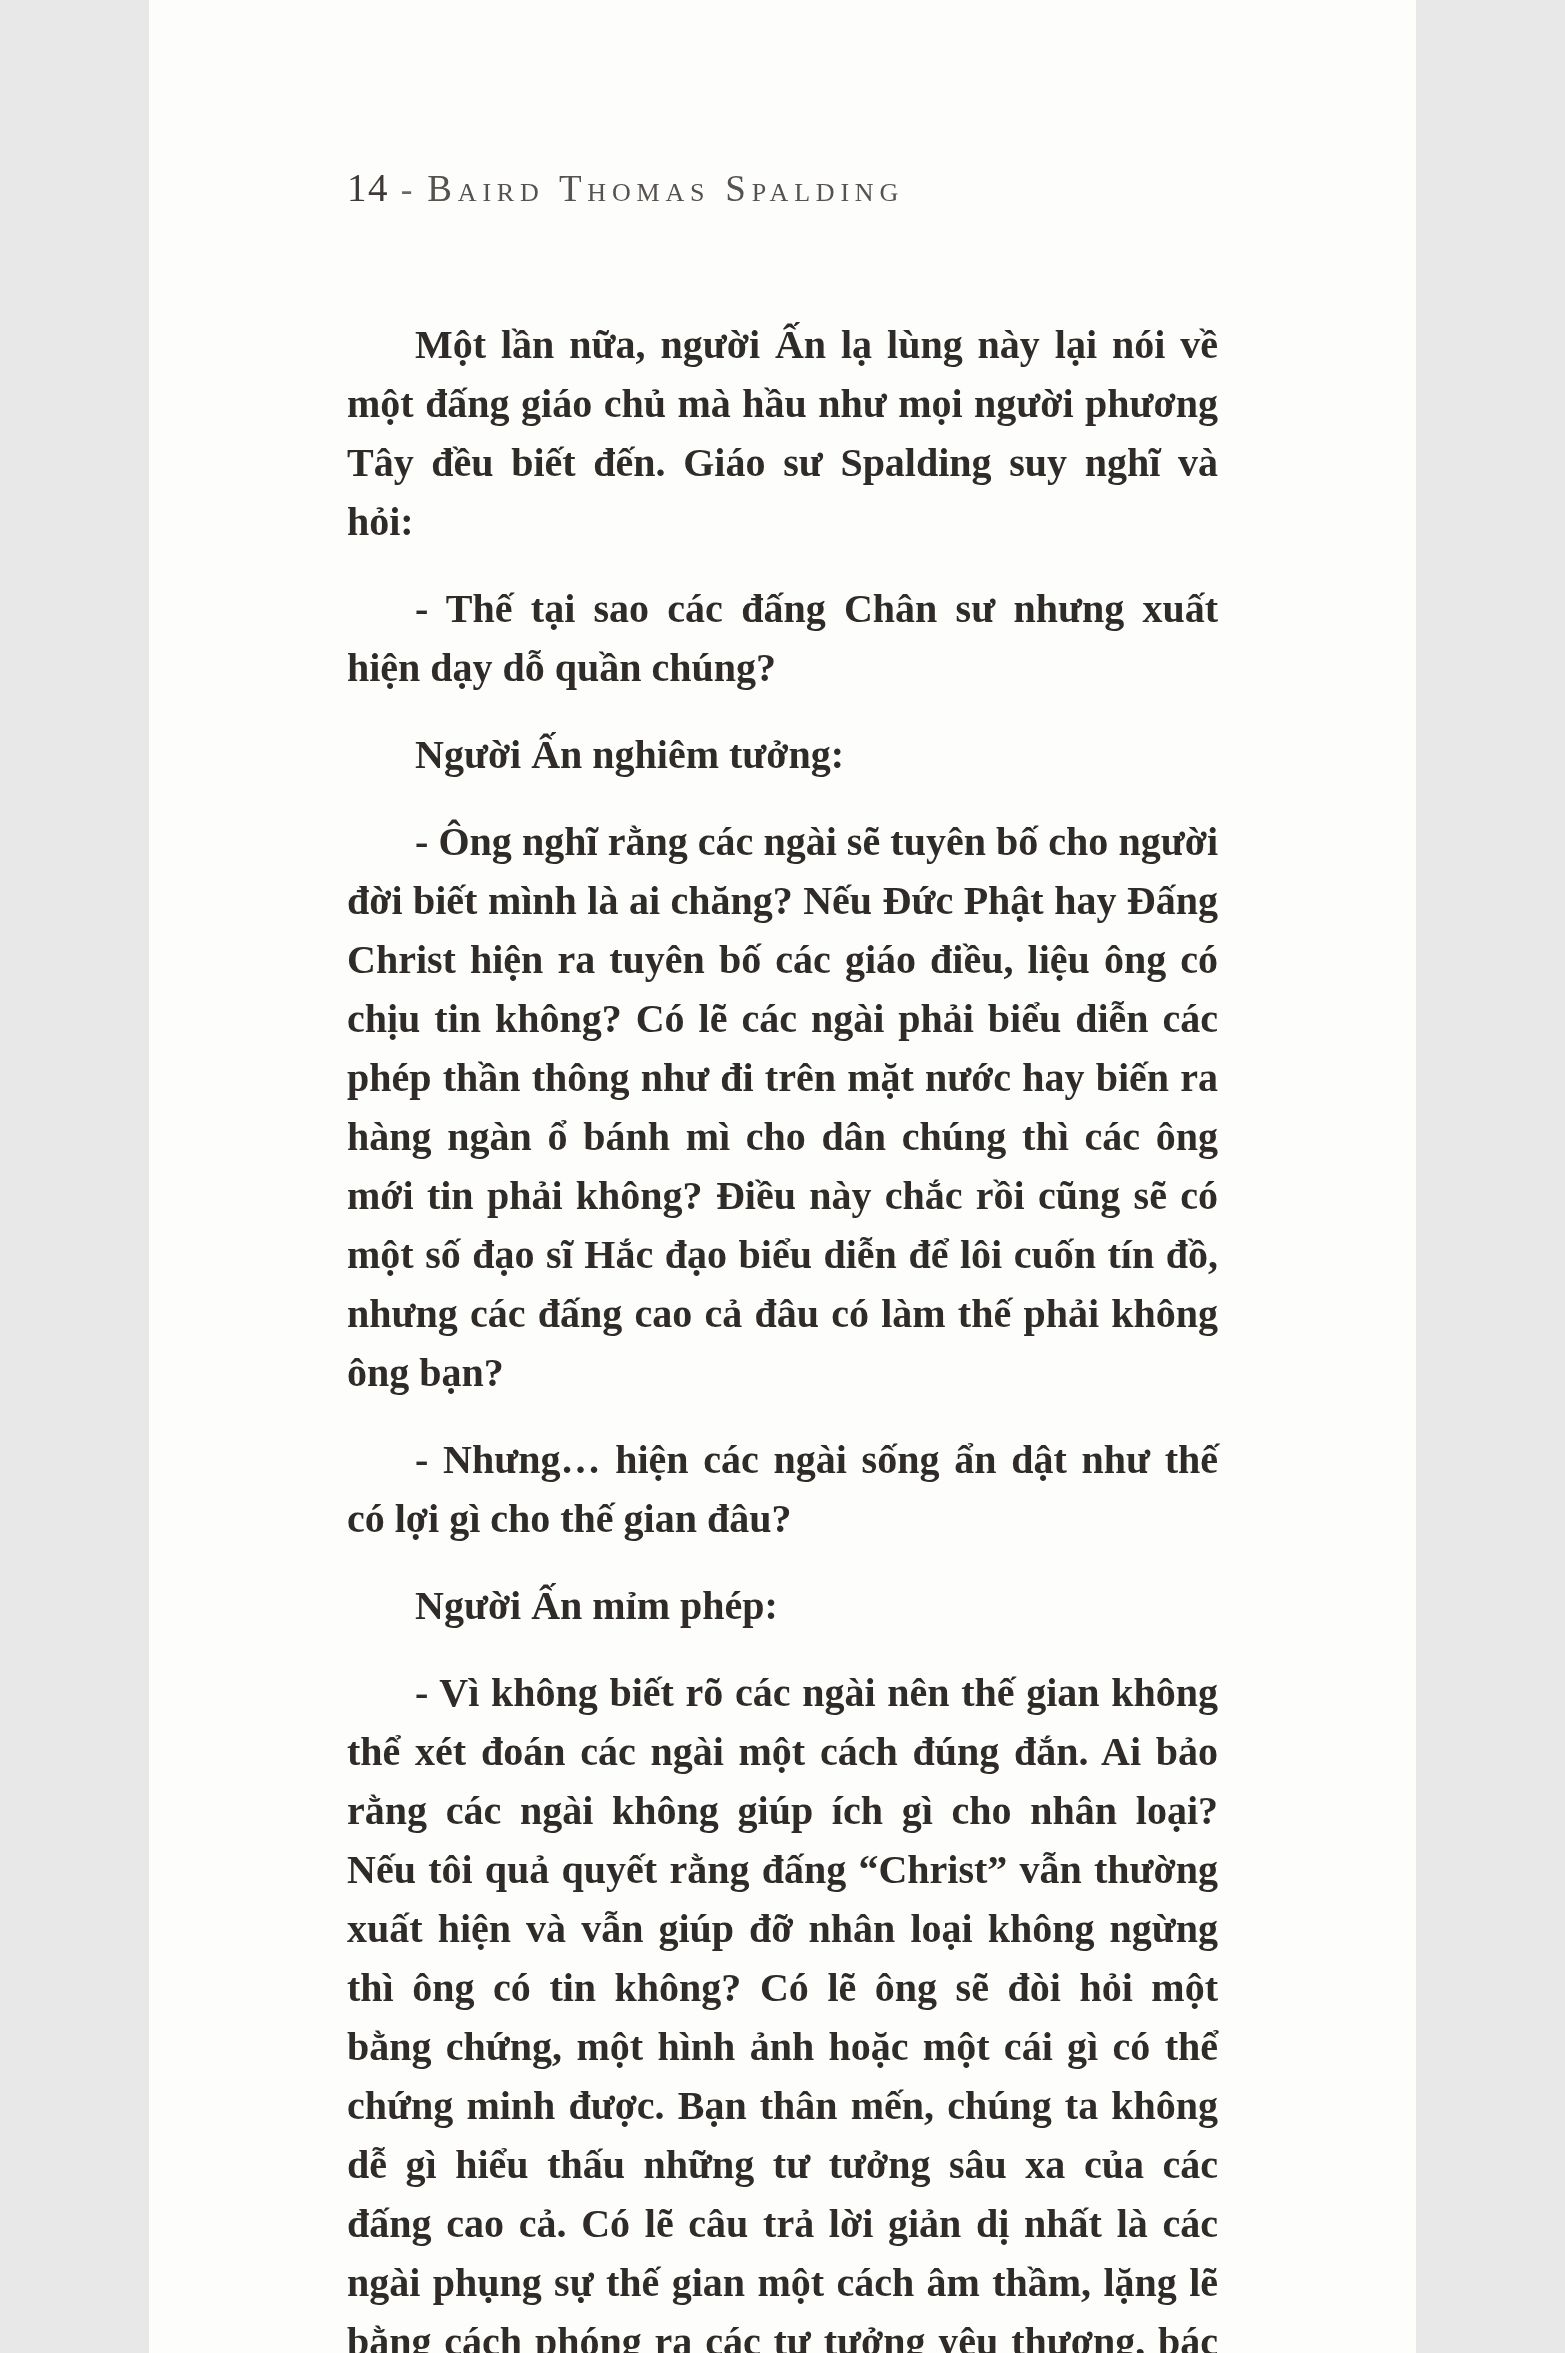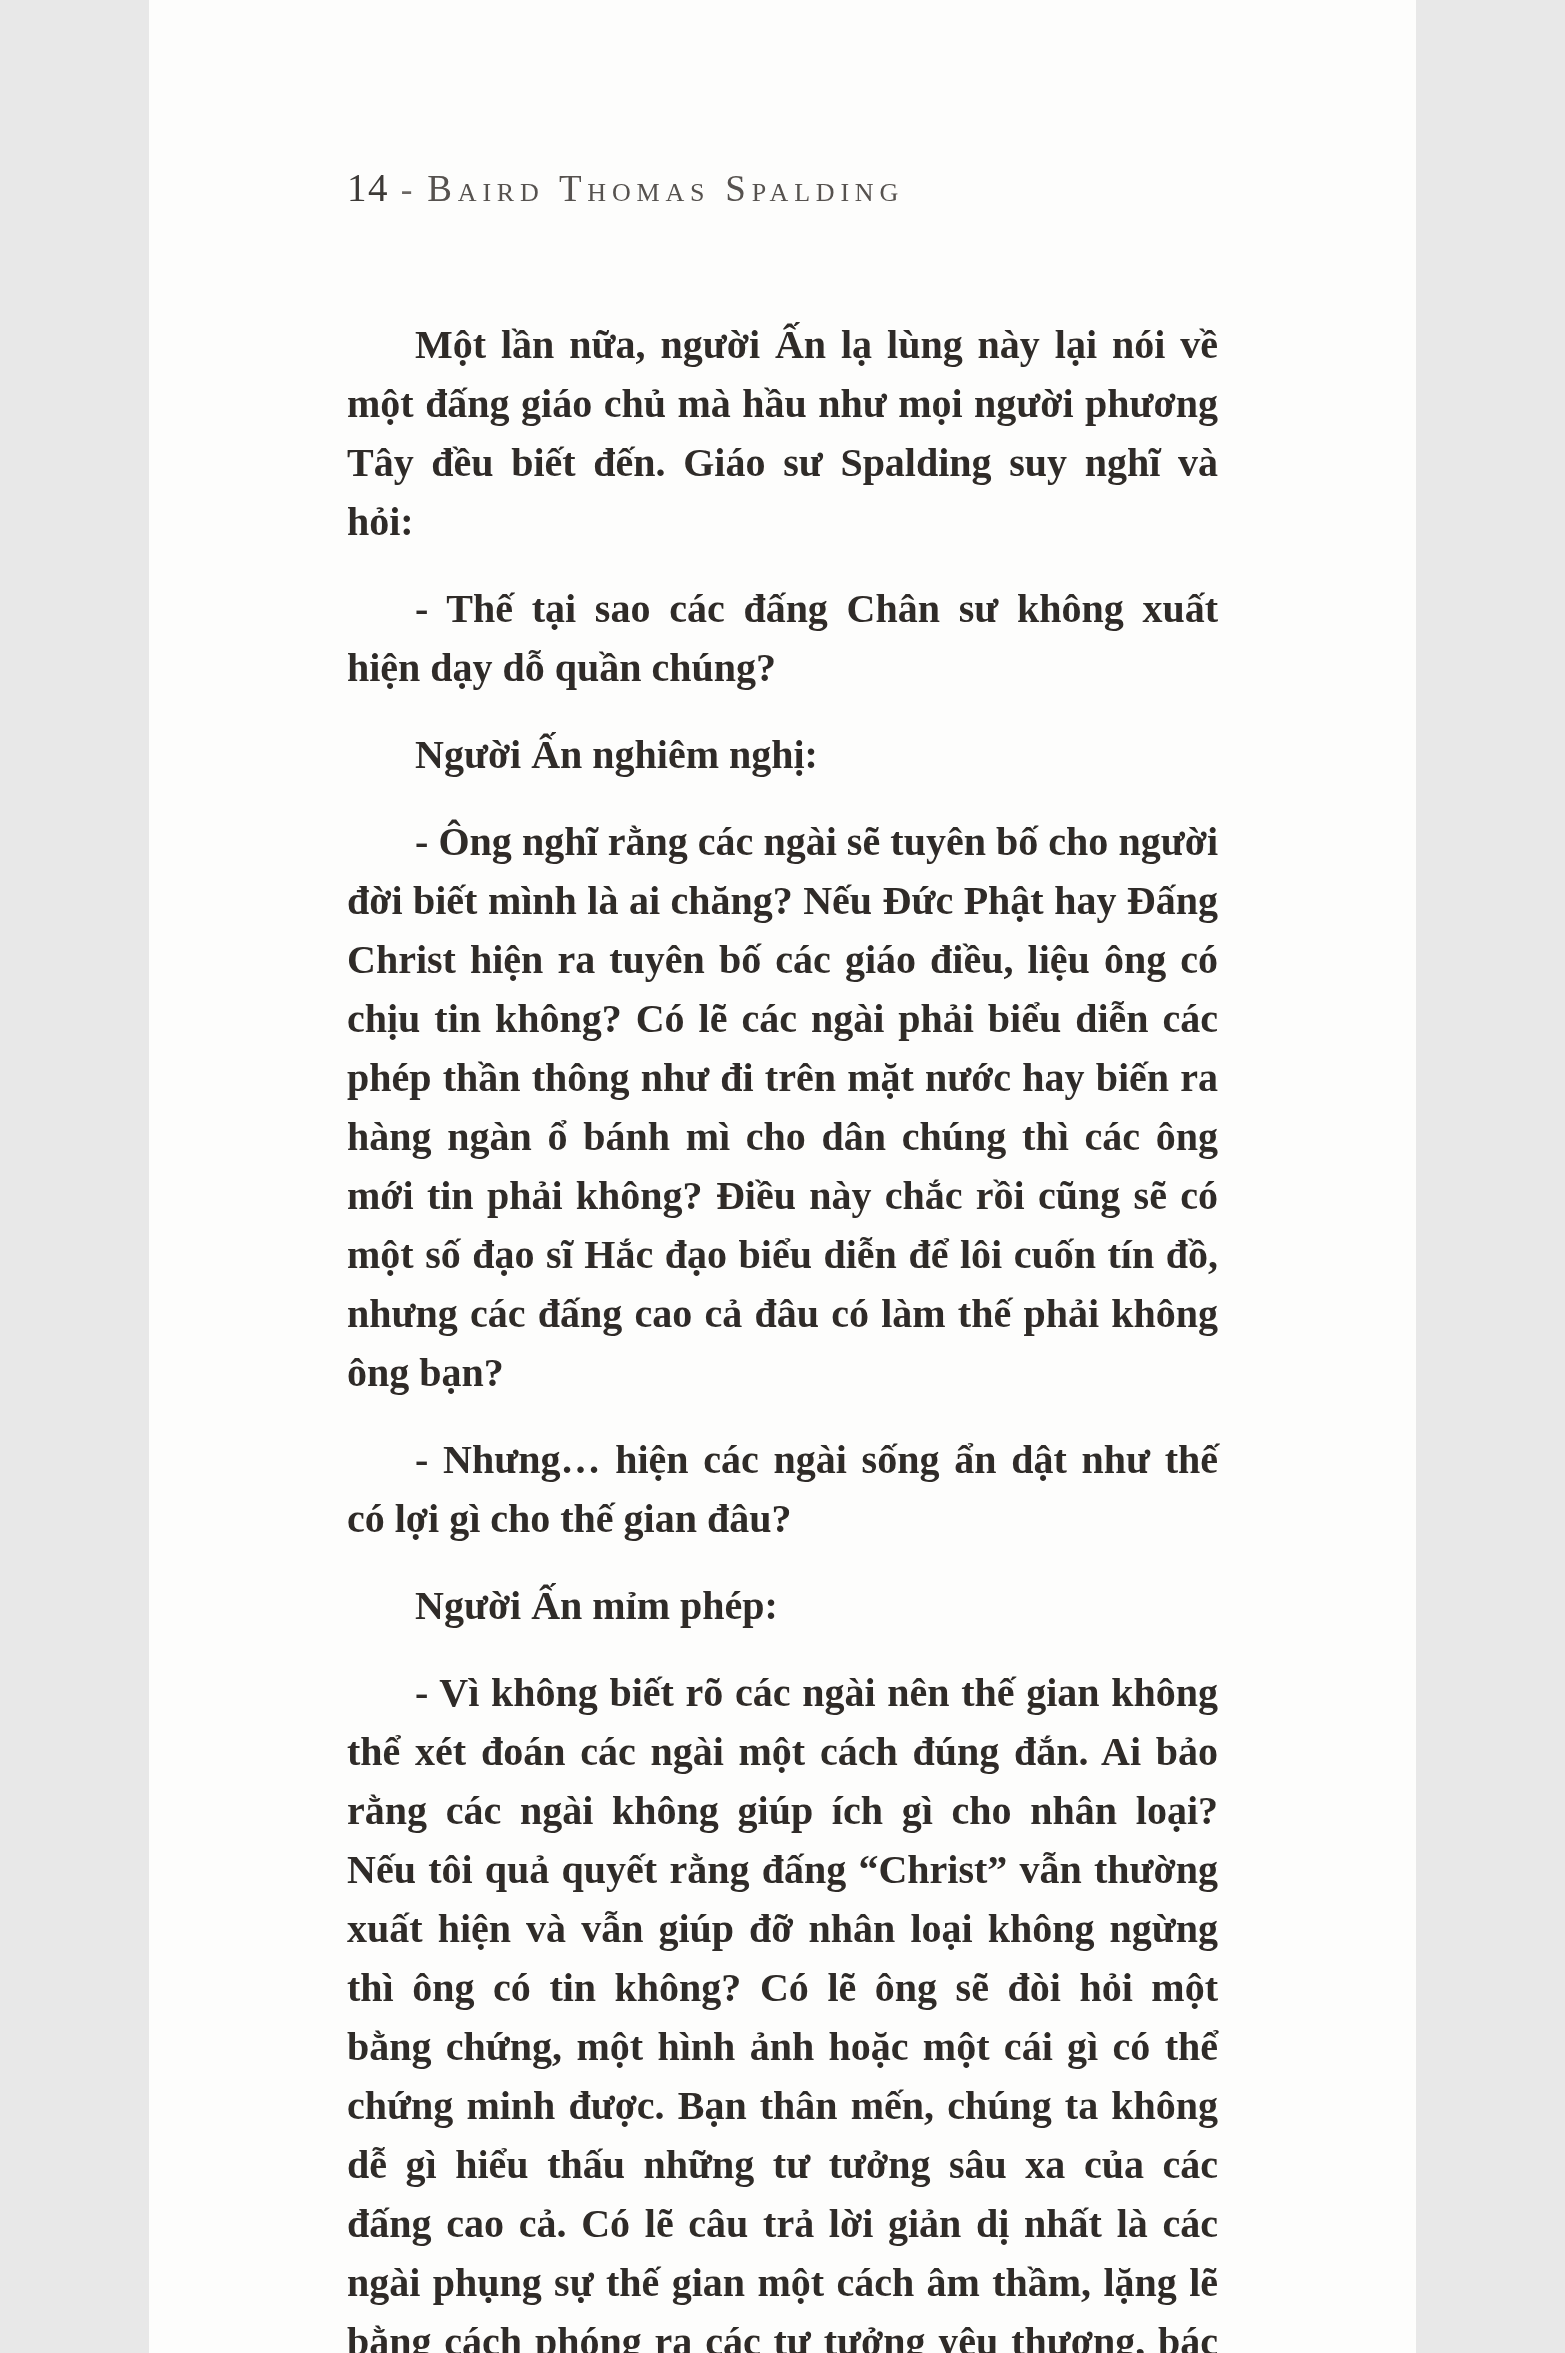--- a/index.html
+++ b/index.html
@@ -62,22 +62,22 @@
 <div class="page">
 
   <div class="running-head">
     <span class="page-number">14</span>
     <span class="separator">-</span>
     <span class="book-title">Baird Thomas Spalding</span>
   </div>
 
   <div class="body-text">
     <p>Một lần nữa, người Ấn lạ lùng này lại nói về một đấng giáo chủ mà hầu như mọi người phương Tây đều biết đến. Giáo sư Spalding suy nghĩ và hỏi:</p>
-    <p>- Thế tại sao các đấng Chân sư không xuất hiện dạy dỗ quần chúng?</p>
-    <p class="short">Người Ấn nghiêm nghị:</p>
+    <p>- Thế tại sao các đấng Chân sư nhưng xuất hiện dạy dỗ quần chúng?</p>
+    <p class="short">Người Ấn nghiêm tưởng:</p>
     <p>- Ông nghĩ rằng các ngài sẽ tuyên bố cho người đời biết mình là ai chăng? Nếu Đức Phật hay Đấng Christ hiện ra tuyên bố các giáo điều, liệu ông có chịu tin không? Có lẽ các ngài phải biểu diễn các phép thần thông như đi trên mặt nước hay biến ra hàng ngàn ổ bánh mì cho dân chúng thì các ông mới tin phải không? Điều này chắc rồi cũng sẽ có một số đạo sĩ Hắc đạo biểu diễn để lôi cuốn tín đồ, nhưng các đấng cao cả đâu có làm thế phải không ông bạn?</p>
     <p>- Nhưng… hiện các ngài sống ẩn dật như thế có lợi gì cho thế gian đâu?</p>
     <p class="short">Người Ấn mỉm phép:</p>
     <p>- Vì không biết rõ các ngài nên thế gian không thể xét đoán các ngài một cách đúng đắn. Ai bảo rằng các ngài không giúp ích gì cho nhân loại? Nếu tôi quả quyết rằng đấng “Christ” vẫn thường xuất hiện và vẫn giúp đỡ nhân loại không ngừng thì ông có tin không? Có lẽ ông sẽ đòi hỏi một bằng chứng, một hình ảnh hoặc một cái gì có thể chứng minh được. Bạn thân mến, chúng ta không dễ gì hiểu thấu những tư tưởng sâu xa của các đấng cao cả. Có lẽ câu trả lời giản dị nhất là các ngài phụng sự thế gian một cách âm thầm, lặng lẽ bằng cách phóng ra các tư tưởng yêu thương, bác ái, tốt lành mà sức mạnh có thể vượt thời gian và không gian. Tuy mắt ta không trông thấy nhưng hiệu lực của nó vô cùng mạnh mẽ. Khi xưa, nhân loại còn ấu trĩ nên các ngài đã xuất hiện để đặt một nền móng căn bản, hướng</p>
   </div>
 
 </div>
 
 
 </body></html>

